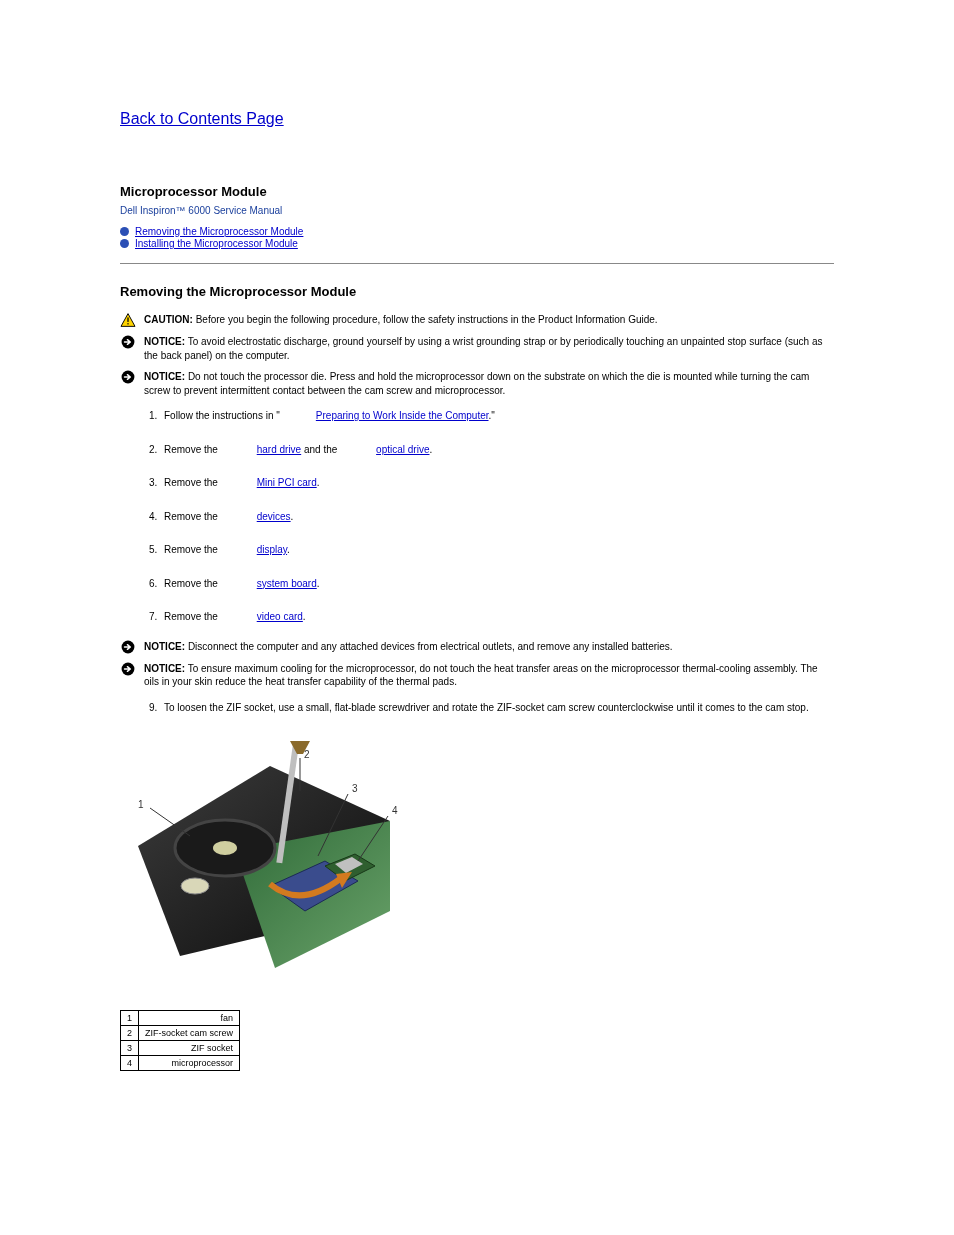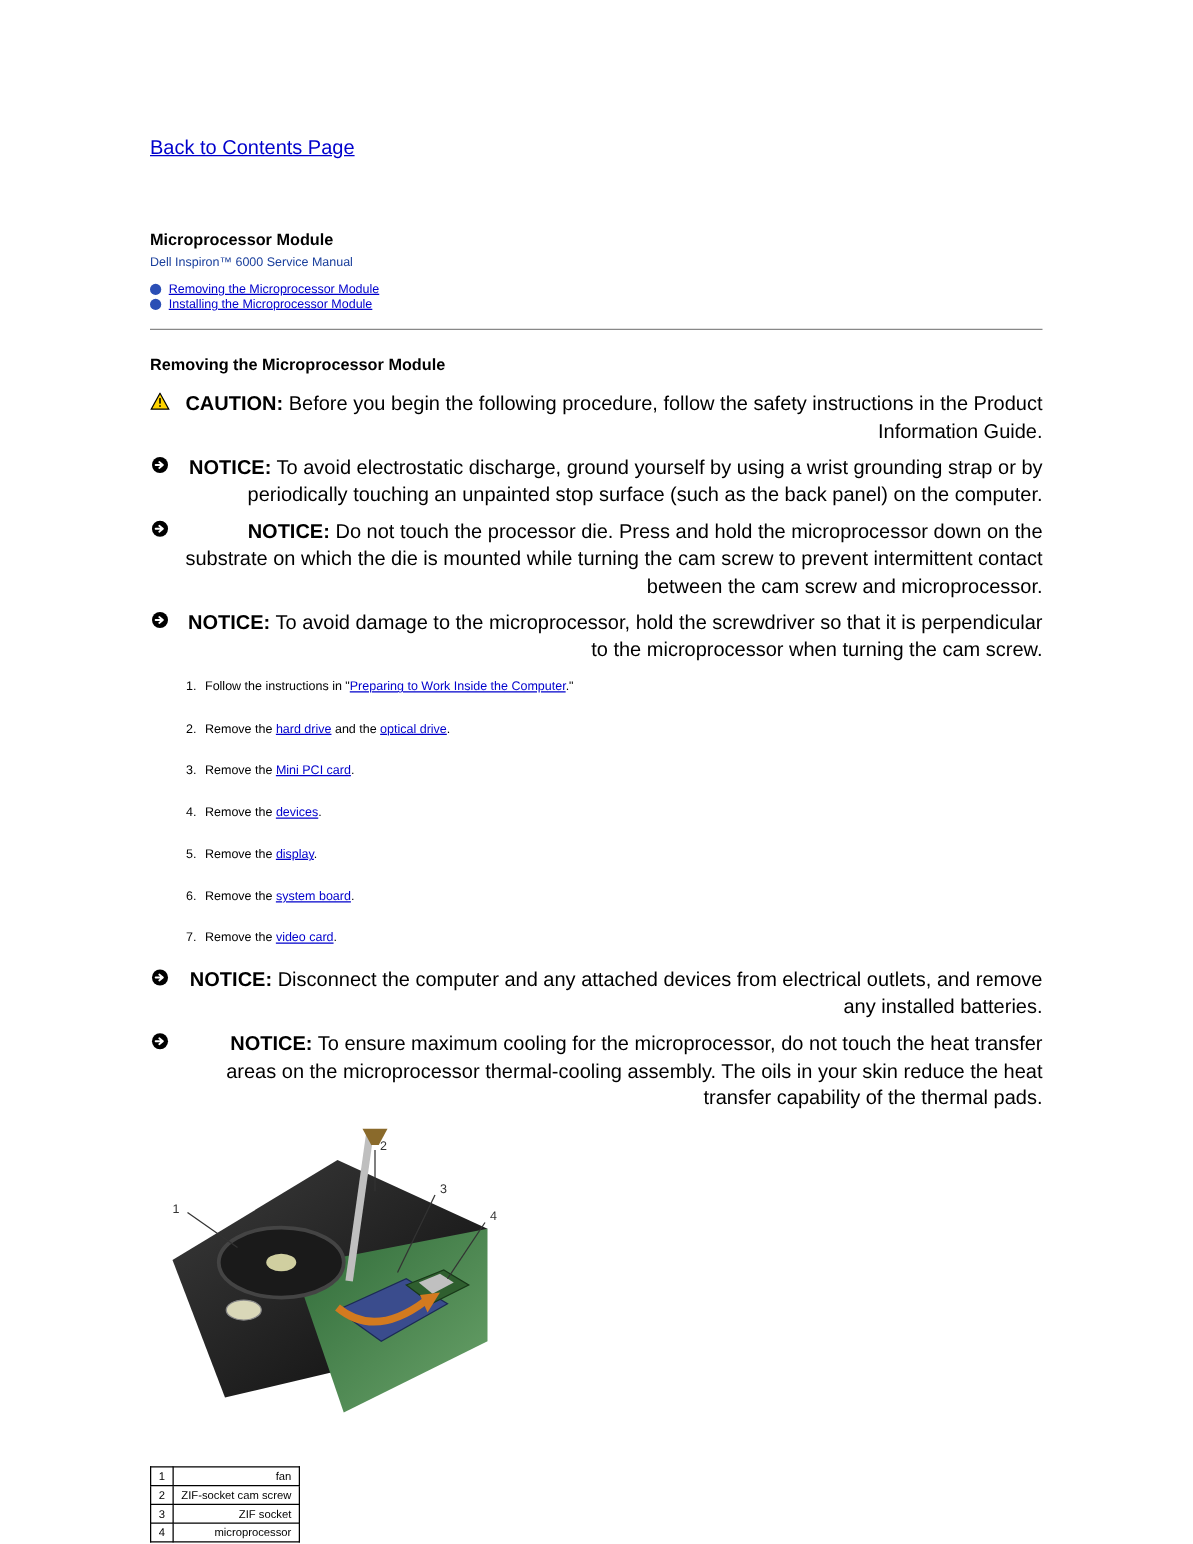--- a/index.html
+++ b/index.html
@@ -50,40 +50,40 @@
     margin: 0 0 20px 0;
   }
   .sub-heading {
     font-size: 13px;
     font-weight: bold;
     margin: 18px 0 14px 0;
   }
   .callout {
     display: flex;
     gap: 8px;
-    font-size: 16px;
+    font-size: 10px;
     line-height: 1.35;
     margin-bottom: 8px;
-    text-align: right;
   }
   .callout .icon { flex: 0 0 16px; width: 16px; height: 14px; }
   .callout .text { flex: 1; }
   .callout .text b { font-weight: bold; }
   ol.steps {
     list-style: decimal;
     margin-left: 40px;
     font-size: 10px;
   }
   ol.steps li {
     padding: 4px 0 16px 4px;
     line-height: 1.35;
   }
   a.inline-link {
     color: #0000cc;
     text-decoration: underline;
+    margin-left: 36px;
   }
   .img-block {
     margin: 6px 0 12px 0;
     text-align: left;
   }
   .parts-table {
     border-collapse: collapse;
     font-size: 9px;
     margin-top: 6px;
   }
@@ -152,29 +152,20 @@
     <span class="icon">
       <svg viewBox="0 0 24 24" width="16" height="14">
           <circle cx="12" cy="12" r="11" fill="#000"></circle>
           <path d="M6 12 h7 M11 8 l5 4 -5 4" stroke="#fff" stroke-width="2.5" fill="none" stroke-linecap="round" stroke-linejoin="round"></path>
         </svg>
     </span>
     <div class="text"><b>NOTICE:</b><span> Do not touch the processor die. Press and hold the microprocessor down on the substrate on which the die is mounted while turning the cam screw to prevent intermittent contact between the cam screw and microprocessor.</span></div>
   </div>
 
   
-  <div class="callout">
-    <span class="icon">
-      <svg viewBox="0 0 24 24" width="16" height="14">
-          <circle cx="12" cy="12" r="11" fill="#000"></circle>
-          <path d="M6 12 h7 M11 8 l5 4 -5 4" stroke="#fff" stroke-width="2.5" fill="none" stroke-linecap="round" stroke-linejoin="round"></path>
-        </svg>
-    </span>
-    <div class="text"><b>NOTICE:</b><span> To avoid damage to the microprocessor, hold the screwdriver so that it is perpendicular to the microprocessor when turning the cam screw.</span></div>
-  </div>
 
   
 
   <ol class="steps" start="1">
     <li>
       <span>Follow the instructions in "</span><a href="#" class="inline-link">Preparing to Work Inside the Computer</a><span>."</span>
     </li>
     <li>
       <span>Remove the </span><a href="#" class="inline-link">hard drive</a><span> and the </span><a href="#" class="inline-link">optical drive</a><span>.</span>
     </li>
@@ -211,20 +202,23 @@
   <div class="callout">
     <span class="icon">
       <svg viewBox="0 0 24 24" width="16" height="14">
           <circle cx="12" cy="12" r="11" fill="#000"></circle>
           <path d="M6 12 h7 M11 8 l5 4 -5 4" stroke="#fff" stroke-width="2.5" fill="none" stroke-linecap="round" stroke-linejoin="round"></path>
         </svg>
     </span>
     <div class="text"><b>NOTICE:</b><span> To ensure maximum cooling for the microprocessor, do not touch the heat transfer areas on the microprocessor thermal-cooling assembly. The oils in your skin reduce the heat transfer capability of the thermal pads.</span></div>
   </div>
 
+  <ol class="steps" start="9">
+    <li>To loosen the ZIF socket, use a small, flat-blade screwdriver and rotate the ZIF-socket cam screw counterclockwise until it comes to the cam stop.</li>
+  </ol>
 
   
   <div class="img-block">
     <svg width="280" height="260" viewBox="0 0 280 260">
       <defs>
         <linearGradient id="boardGrad" x1="0" y1="0" x2="1" y2="1">
           <stop offset="0%" stop-color="#2f6a38"></stop>
           <stop offset="100%" stop-color="#6aa36a"></stop>
         </linearGradient>
         <linearGradient id="caseGrad" x1="0" y1="0" x2="1" y2="1">

